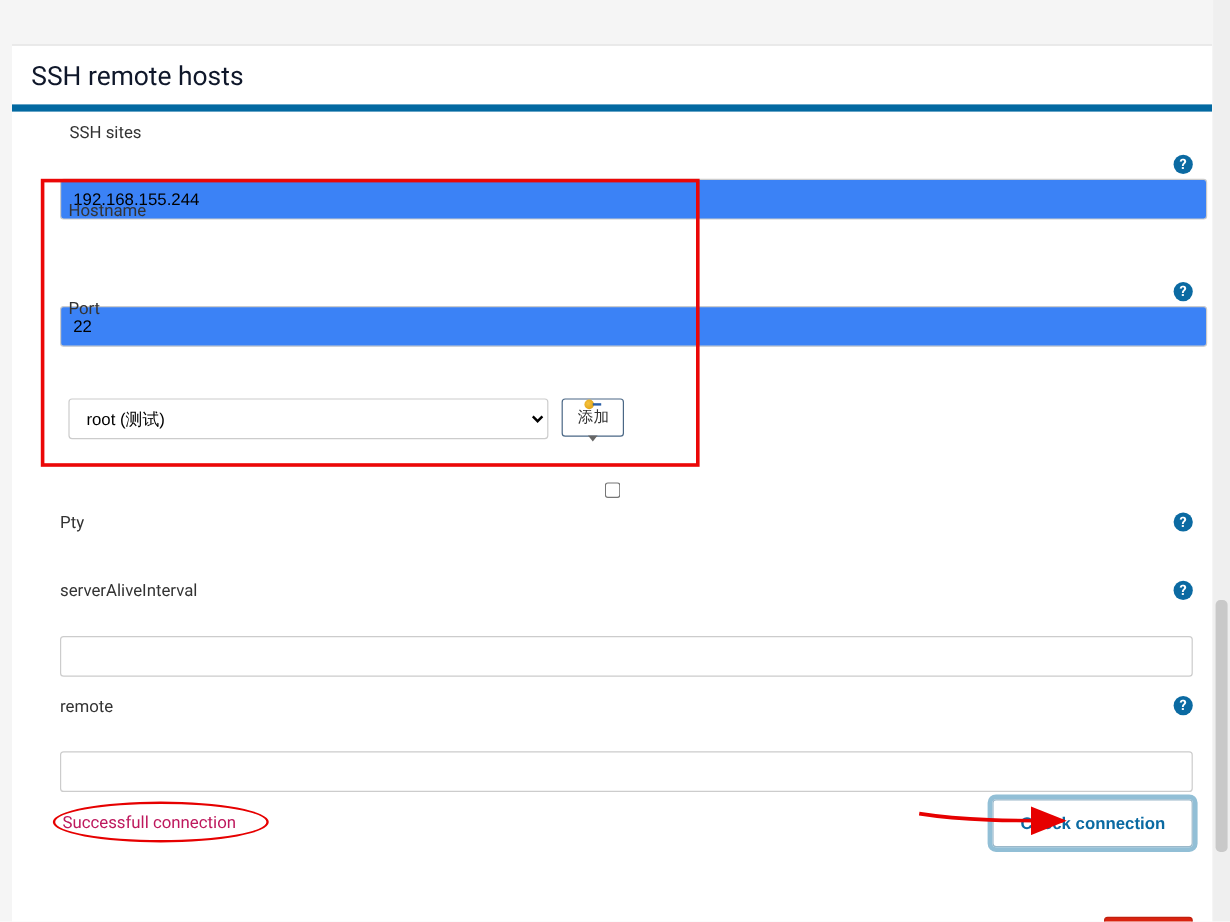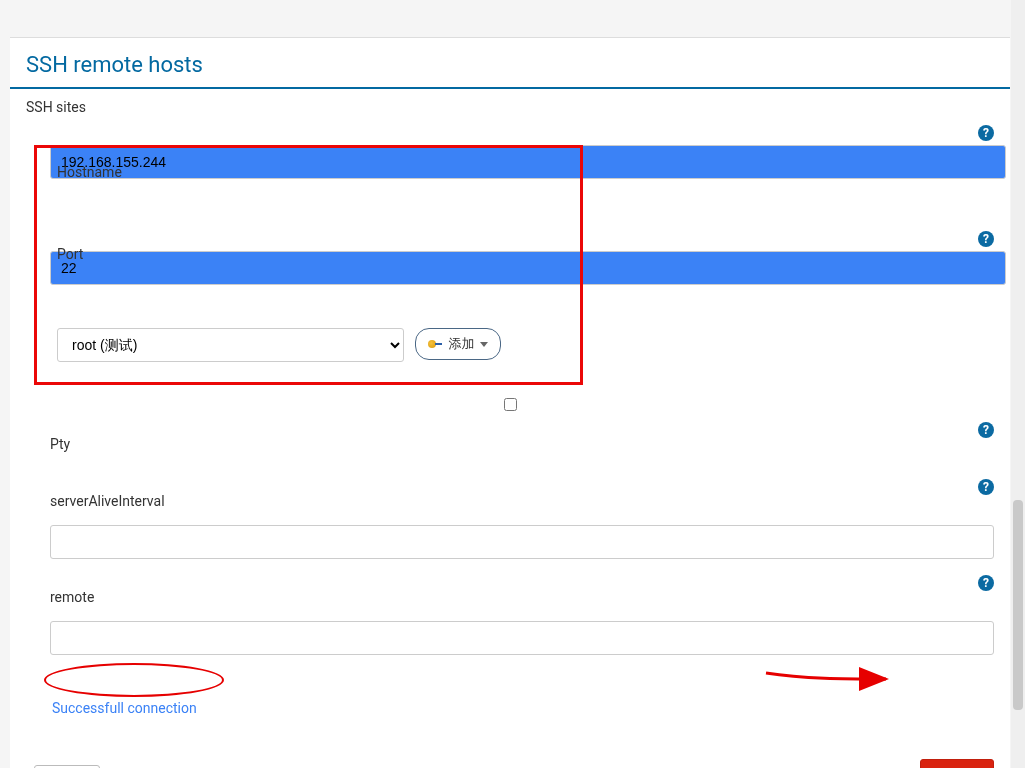--- a/index.html
+++ b/index.html
@@ -25,33 +25,34 @@
     background: #fff;
     border-top: 1px solid #ddd;
     margin: 0 0 0 10px;
     width: 1000px;
     padding: 0 0 20px 0;
     position: relative;
   }
   .section-title {
     font-size: 22px;
     font-weight: 400;
-    color: #0369a1;
+    color: #0f172a;
     padding: 14px 16px 10px 16px;
-    border-bottom: 2px solid #0369a1;
+    border-bottom: 6px solid #0369a1;
     margin: 0 0 0 0;
   }
   .subsection {
     padding: 10px 16px 0 16px;
   }
   .subsection-label {
     font-size: 14px;
     font-weight: 400;
     margin-bottom: 8px;
     color: #333;
+    margin-left: 32px;
   }
   .redbox {
     border: 3px solid #eb0707;
     margin: 0 0 0 24px;
     width: 549px;
     padding: 16px 20px 16px 20px;
     background: transparent;
     position: relative;
     z-index: 2;
   }
@@ -88,38 +89,39 @@
   .text-input, .select-input {
     width: 100%;
     height: 34px;
     border: 1px solid #ccc;
     border-radius: 3px;
     padding: 6px 10px;
     font-size: 14px;
     background: #fff;
   }
   .select-input {
-    width: 347px;
+    width: 400px;
     display: inline-block;
     vertical-align: top;
   }
   .add-btn {
     display: inline-flex;
     align-items: center;
     gap: 6px;
     height: 32px;
     border: 1px solid #4a6785;
-    border-radius: 14px;
+    border-radius: 3px;
     background: #fff;
     padding: 0 12px;
     font-size: 13px;
     color: #333;
     cursor: pointer;
     vertical-align: top;
     margin-left: 8px;
+    flex-direction: column;
   }
   .key-icon {
     width: 14px;
     height: 8px;
     position: relative;
     display: inline-block;
   }
   .key-icon::before {
     content: "";
     position: absolute;
@@ -151,23 +153,22 @@
     height: 13px;
   }
   .success-row {
     position: relative;
     margin: 8px 16px 0 24px;
     height: 40px;
   }
   .success-text {
     display: inline-block;
     padding: 4px 18px;
-    color: #3b82f6;
-    font-size: 14px;
-    margin-top: 27px;
+    color: #be185d;
+    font-size: 14px;
   }
   .red-ellipse {
     position: absolute;
     left: 10px;
     top: -6px;
     width: 180px;
     height: 34px;
     border: 2px solid #e60000;
     border-radius: 50%;
     pointer-events: none;
@@ -239,21 +240,21 @@
     position: absolute;
     right: 2px;
     top: 500px;
     width: 10px;
     height: 210px;
     background: #c9c9c9;
     border-radius: 4px;
   }
   .field-stack { position: relative; }
   .label-help-row { position: relative; margin: 0 16px 0 40px; height: 22px; }
-  .label-help-row .field-label { position: absolute; left: 0; top: 16px; }
+  .label-help-row .field-label { position: absolute; left: 0; top: 3px; }
   .label-help-row .help-icon { right: 0; top: 2px; }
 </style>
 </head>
 <body>
 
 <div class="outer">
   <div class="top-gap"></div>
 
   <div class="panel">
     <h2 class="section-title">SSH remote hosts</h2>
@@ -326,20 +327,21 @@
       <span class="help-icon">?</span>
     </div>
     <div class="field-row-outer" style="margin-top:26px;">
       <input class="text-input" type="text" value="" style="">
     </div>
 
     
     <div class="success-row">
       <div class="red-ellipse"></div>
       <span class="success-text">Successfull connection</span>
+      <button class="check-btn">Check connection</button>
       
       <svg class="arrow" style="left:730px; top:-4px;" width="130" height="30">
         <defs>
           <marker id="ah" markerWidth="10" markerHeight="8" refX="9" refY="4" orient="auto">
             <path d="M0,0 L10,4 L0,8 Z" fill="#e60000"></path>
           </marker>
         </defs>
         <path d="M2,8 C40,14 80,14 122,14" stroke="#e60000" stroke-width="3" fill="none" marker-end="url(#ah)"></path>
       </svg>
     </div>

